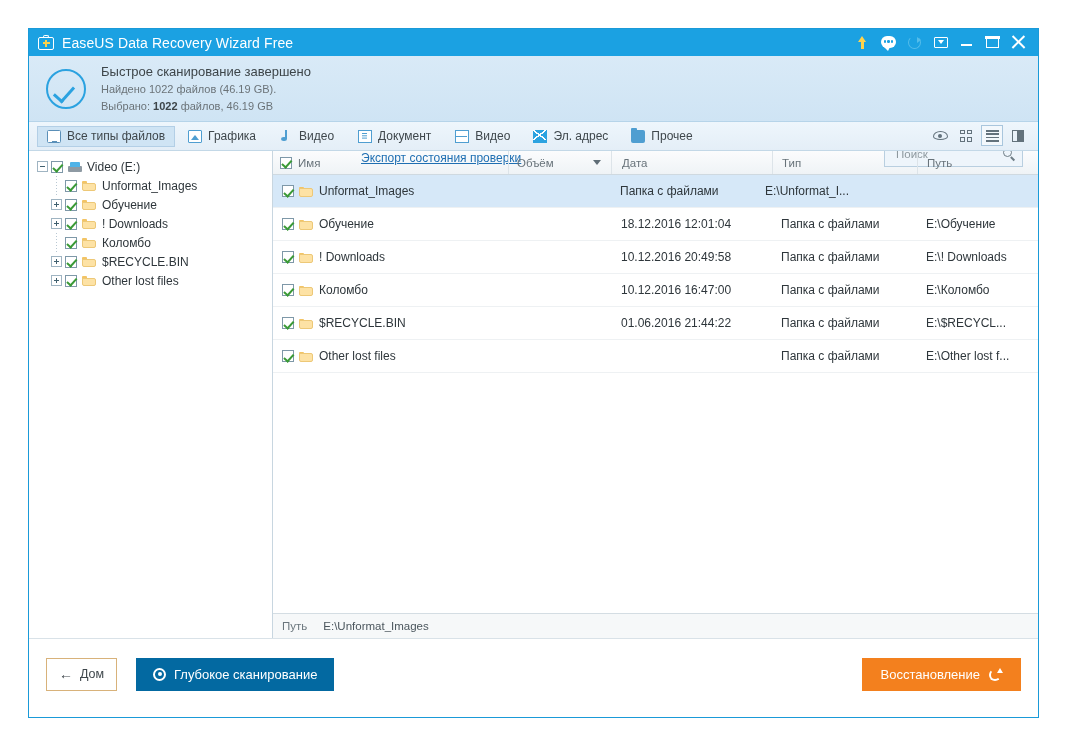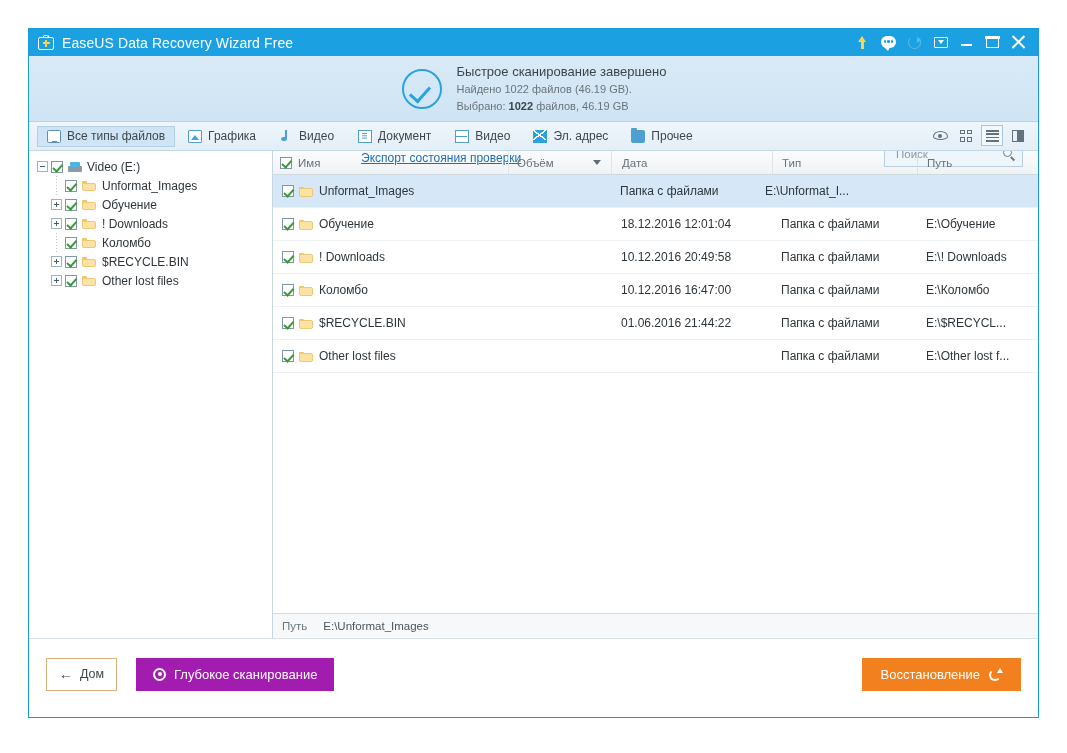--- a/index.html
+++ b/index.html
@@ -43,21 +43,21 @@
        border-left:3.5px solid transparent;border-right:3.5px solid transparent;border-top:4px solid #ffffff;}
   .ic-min{position:absolute;left:2px;top:9px;width:11px;height:2px;background:#ffffff;}
   .ic-max{position:absolute;left:1px;top:2px;width:13px;height:11px;border:1.8px solid #ffffff;box-sizing:border-box;}
   .ic-max:before{content:"";position:absolute;left:-1.8px;top:-1.8px;right:-1.8px;height:3px;background:#ffffff;}
   .ic-close{position:absolute;left:0;top:0;width:15px;height:15px;}
   .ic-close:before,.ic-close:after{content:"";position:absolute;left:-1px;top:6.3px;width:17px;height:2.3px;background:#ffffff;}
   .ic-close:before{transform:rotate(45deg)}.ic-close:after{transform:rotate(-45deg)}
 
   
   .header{height:66px;background:linear-gradient(to bottom,#d9eaf7 0%,#cfe4f4 100%);
-          border-bottom:1px solid #b6d4e9;display:flex;align-items:center;padding:0 16px 0 17px;box-sizing:border-box;position:relative;justify-content:center;}
+          border-bottom:1px solid #b6d4e9;display:flex;align-items:center;padding:0 16px 0 17px;box-sizing:border-box;position:relative;}
   .check-circle{width:40px;height:40px;border-radius:50%;border:2.5px solid #2ba2e0;box-sizing:border-box;
                 position:relative;flex:0 0 40px;margin-right:15px;}
   .check-circle:after{content:"";position:absolute;left:10px;top:11px;width:9px;height:17px;
         border:solid #2ba2e0;border-width:0 3px 3px 0;transform:rotate(42deg);}
   .sum{line-height:1;}
   .sum-title{font-size:13px;color:#3d4549;margin-bottom:5px;}
   .sum-row{font-size:11px;color:#6b7378;margin-top:6px;}
   .sum-row b{color:#3d4549;font-weight:bold;}
   .export-link{position:absolute;left:332px;top:95px;font-size:12px;color:#1f6fb2;text-decoration:underline;cursor:pointer;}
   .btn-update{position:absolute;left:653px;top:79px;width:171px;height:38px;background:#f3801e;
@@ -176,21 +176,21 @@
              display:flex;align-items:center;font-size:11.5px;color:#6b767d;padding-left:9px;}
   .statusbar .lbl{margin-right:16px;}
   .statusbar .val{color:#4b565d;}
 
   
   .footer{height:71px;background:#ffffff;border-top:1px solid #d9e2e8;display:flex;align-items:center;
           padding:0 17px;box-sizing:border-box;position:relative;}
   .btn-home{width:71px;height:33px;border:1px solid #d8b27a;background:#ffffff;color:#3f474c;font-size:12.5px;
             display:flex;align-items:center;justify-content:center;cursor:pointer;box-sizing:border-box;}
   .btn-home .ar{margin-right:7px;font-size:14px;line-height:1;color:#3f474c;}
-  .btn-deep{margin-left:19px;height:33px;padding:0 17px;background:#a21caf;color:#ffffff;font-size:13px;
+  .btn-deep{margin-left:19px;height:33px;padding:0 17px;background:#0369a1;color:#ffffff;font-size:13px;
             display:flex;align-items:center;cursor:pointer;}
   .gear{width:13px;height:13px;border-radius:50%;border:2px solid #ffffff;box-sizing:border-box;margin-right:8px;position:relative;}
   .gear:after{content:"";position:absolute;left:2.5px;top:2.5px;width:4px;height:4px;border-radius:50%;background:#ffffff;}
   .btn-recover{position:absolute;right:17px;height:33px;padding:0 19px;background:#f3801e;color:#ffffff;
             font-size:13px;display:flex;align-items:center;cursor:pointer;}
   .rot{width:13px;height:13px;margin-left:9px;position:relative;}
   .rot:before{content:"";position:absolute;left:0;top:1px;width:12px;height:12px;border:2px solid #ffffff;
       border-radius:50%;border-top-color:transparent;border-right-color:transparent;box-sizing:border-box;}
   .rot:after{content:"";position:absolute;right:-1px;top:0;width:0;height:0;
       border-left:3px solid transparent;border-right:3px solid transparent;border-bottom:5px solid #ffffff;}

